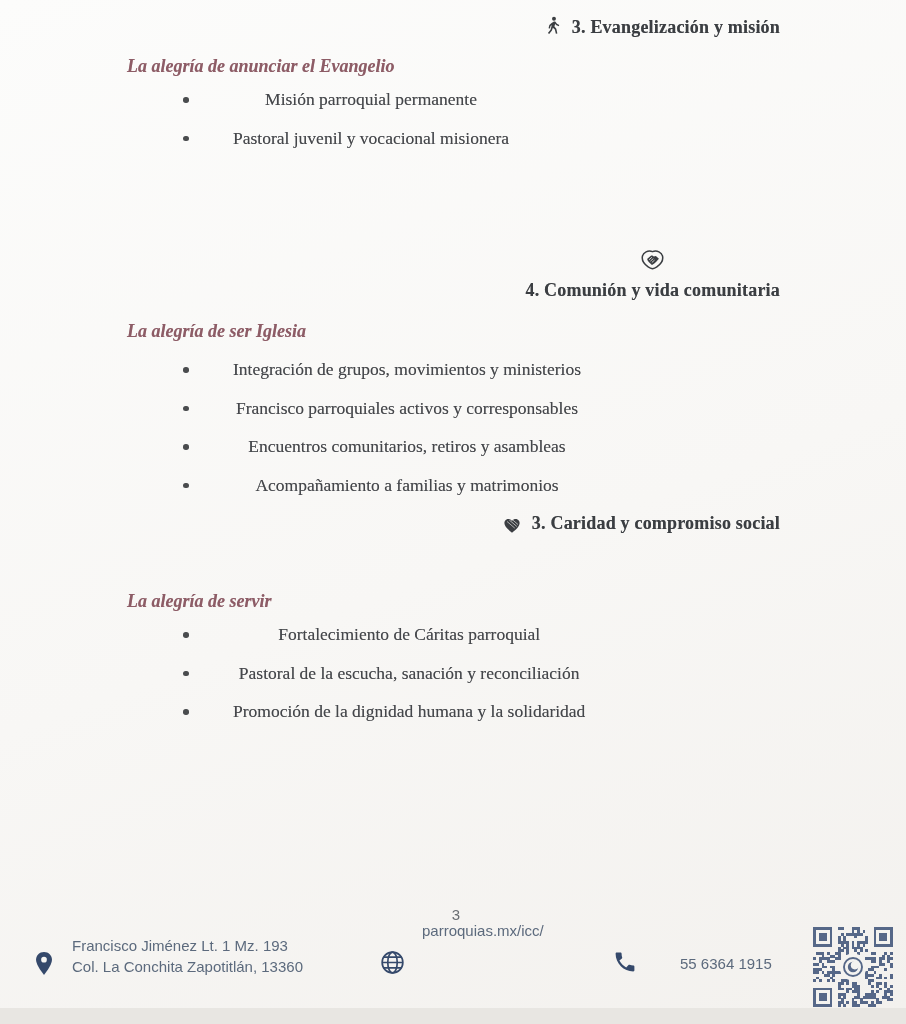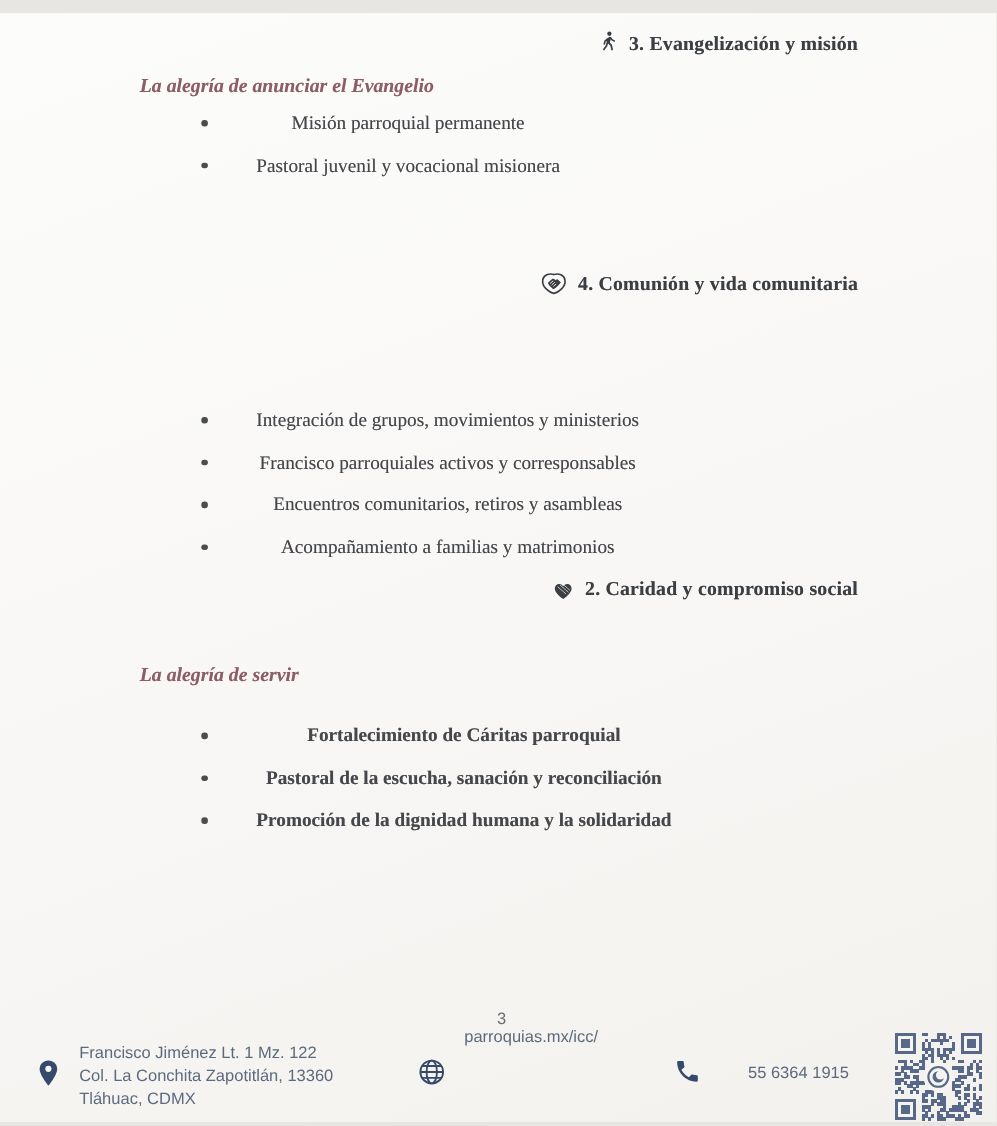--- a/index.html
+++ b/index.html
@@ -1,34 +1,34 @@
 <!DOCTYPE html>
 <html lang="es"><head>
 <meta charset="utf-8">
 <style>
   html,body{margin:0;padding:0;background:#e8e6e2;}
   .page{
     position:relative;
     width:906px;height:1008px;
-    margin:12px auto;
+    margin:0 auto;
     background:linear-gradient(160deg,#fcfcfb 0%,#f8f7f5 55%,#f3f1ee 100%);
     overflow:hidden;
     font-family:"Liberation Serif", serif;
   }
   
   .sec-heading{
     position:absolute;right:126px;
     display:flex;align-items:center;gap:9px;
     font-weight:bold;font-size:18px;color:#3b3e42;
     letter-spacing:.2px;white-space:nowrap;
     text-shadow:0 0 .5px rgba(59,62,66,.55);
   }
   .sec-heading .hicon{display:inline-flex;flex:0 0 auto;}
   #sec1-heading{top:16px;}
-  #sec2-heading{top:235px;}
+  #sec2-heading{top:249px;flex-direction:column;}
   #sec3-heading{top:513px;}
   
   .subheading{
     position:absolute;left:127px;
     font-style:italic;font-weight:bold;font-size:18px;
     color:#8d5c66;white-space:nowrap;
     text-shadow:0 0 .5px rgba(141,92,102,.5);
   }
   #sub1{top:56px;}
   #sub2{top:321px;}
@@ -45,21 +45,21 @@
     white-space:nowrap;
     text-shadow:0 0 .5px rgba(69,71,75,.5);
   }
   .blist li::before{
     content:"";position:absolute;left:1px;top:6px;
     width:5.5px;height:5.5px;border-radius:50%;
     background:#4a4c4e;
   }
   #list1{top:91px;}
   #list2{top:361px;}
-  #list3{top:648px;font-weight:bold;}
+  #list3{top:626px;}
   
   .page-number{
     position:absolute;left:447px;top:906px;width:18px;
     font-family:"Liberation Sans", sans-serif;
     font-size:15px;color:#6a6e72;text-align:center;
   }
   .footer-item{position:absolute;font-family:"Liberation Sans", sans-serif;color:#5c6a7d;}
   .footer-icon{position:absolute;}
   #addr-icon{left:33px;top:950px;}
   #addr-text{left:72px;top:935px;font-size:15px;line-height:21px;}
@@ -101,58 +101,58 @@
     <span class="hicon">
       <svg width="25" height="22" viewBox="0 0 28 24" aria-hidden="true">
         <path d="M14 2.6C9 .8 3.6 3.4 2.7 8c-.8 4.2 2 8.6 6.4 11.6 1.6 1.1 3.3 1.9 4.9 2.2 1.6-.3 3.3-1.1 4.9-2.2 4.4-3 7.2-7.4 6.4-11.6C24.4 3.4 19 .8 14 2.6z" fill="none" stroke="#3b3e42" stroke-width="1.7"></path>
         <path d="M8.2 10.6l4-3.4c.6-.5 1.5-.5 2.1 0l1.2 1 2.3-.8 3.4 3.3-3 3.3-2.2 2-2.6 1.5-3.6-3.2-1.6-2.3z" fill="#3b3e42"></path>
         <path d="M10.4 11.5l2.6-2.3M12 13l2.6-2.3M13.6 14.5l2.4-2.1" stroke="#f6f5f2" stroke-width=".9" fill="none" stroke-linecap="round"></path>
       </svg>
     </span>
     <span>4. Comunión y vida comunitaria</span>
   </div>
 
+  <div class="subheading" id="sub2">La alegría de ser Iglesia</div>
 
   <ul class="blist" id="list2">
     <li>Integración de grupos, movimientos y ministerios</li>
     <li>Francisco parroquiales activos y corresponsables</li>
     <li>Encuentros comunitarios, retiros y asambleas</li>
     <li>Acompañamiento a familias y matrimonios</li>
   </ul>
 
   <div class="sec-heading" id="sec3-heading">
     <span class="hicon">
       <svg width="22" height="20" viewBox="0 0 24 22" aria-hidden="true">
         <path d="M12 20.5C4.6 15 2.2 10.6 4.4 7.3c1.8-2.6 5.6-2.4 7.6.3 2-2.7 5.8-2.9 7.6-.3 2.2 3.3-.2 7.7-7.6 13.2z" fill="#3b3e42"></path>
         <path d="M6.5 8.2l8.5 7.3M9 6.6l8.3 7.1M12.6 6.4l6 5.2" stroke="#f6f5f2" stroke-width=".7" fill="none"></path>
       </svg>
     </span>
-    <span>2. Caridad y compromiso social</span>
+    <span>3. Caridad y compromiso social</span>
   </div>
 
   <div class="subheading" id="sub3">La alegría de servir</div>
 
   <ul class="blist" id="list3">
     <li>Fortalecimiento de Cáritas parroquial</li>
     <li>Pastoral de la escucha, sanación y reconciliación</li>
     <li>Promoción de la dignidad humana y la solidaridad</li>
   </ul>
 
   <div class="page-number">3</div>
 
   <span class="footer-icon" id="addr-icon">
     <svg width="22" height="27" viewBox="0 0 24 28" aria-hidden="true">
       <path d="M12 1.5c-5 0-8.7 3.7-8.7 8.5 0 6.2 8.7 16.5 8.7 16.5S20.7 16.2 20.7 10c0-4.8-3.7-8.5-8.7-8.5z" fill="#35496b"></path>
       <circle cx="12" cy="9.8" r="3.1" fill="#f7f6f3"></circle>
     </svg>
   </span>
   <div class="footer-item" id="addr-text">
-    <div>Francisco Jiménez Lt. 1 Mz. 122</div>
+    <div>Francisco Jiménez Lt. 1 Mz. 193</div>
     <div>Col. La Conchita Zapotitlán, 13360</div>
-    <div>Tláhuac, CDMX</div>
   </div>
 
   <span class="footer-icon" id="web-icon">
     <svg width="27" height="27" viewBox="0 0 24 24" fill="none" stroke="#35496b" stroke-width="1.5" aria-hidden="true">
       <circle cx="12" cy="12" r="9.2"></circle>
       <ellipse cx="12" cy="12" rx="4.2" ry="9.2"></ellipse>
       <path d="M2.8 12h18.4M4 7.2h16M4 16.8h16"></path>
     </svg>
   </span>
   <div class="footer-item" id="web-text">parroquias.mx/icc/</div>

